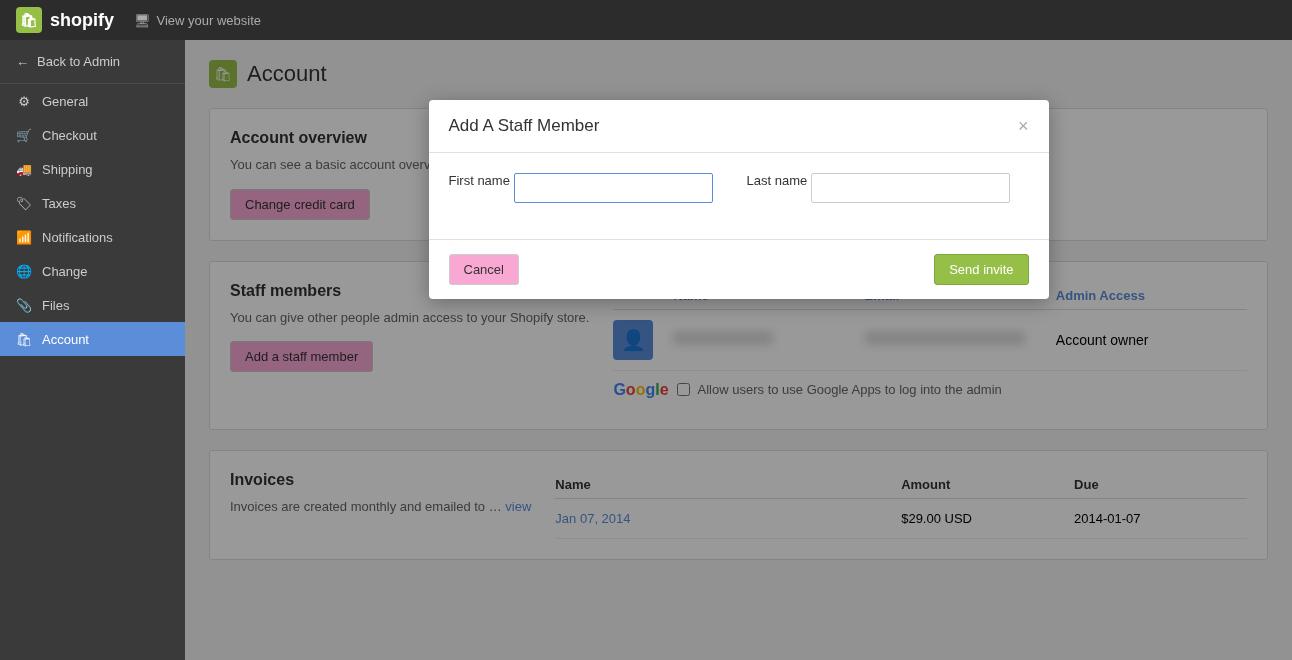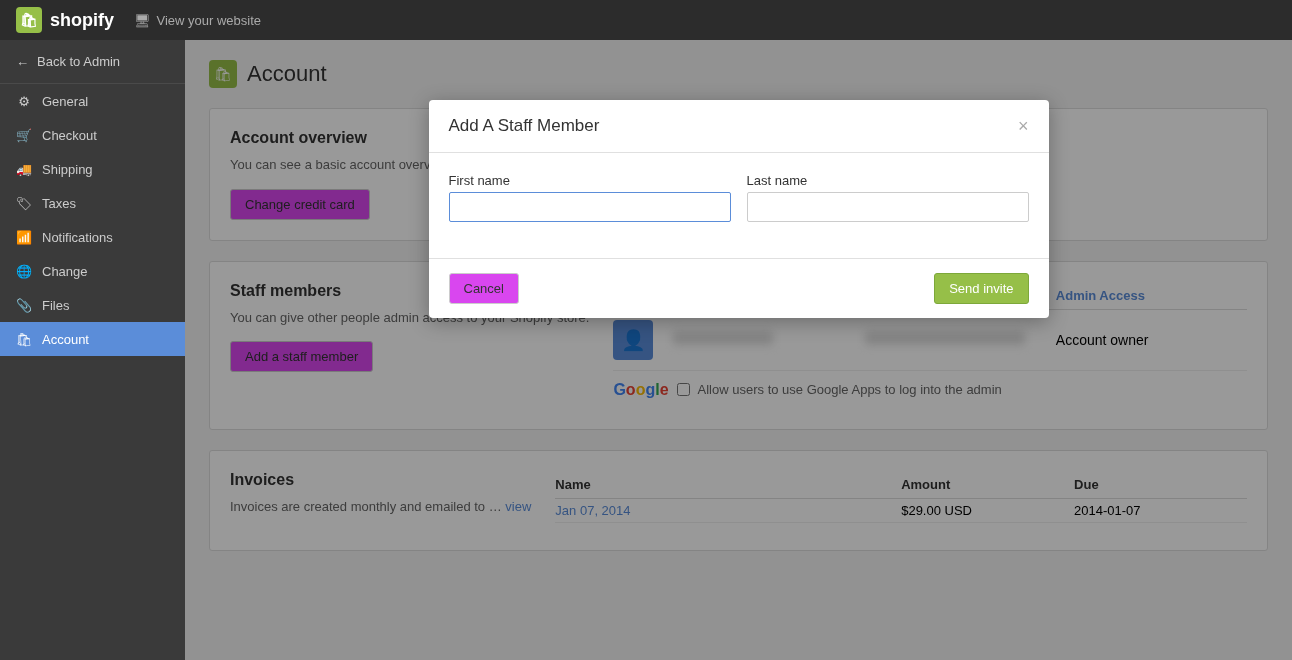--- a/index.html
+++ b/index.html
@@ -144,21 +144,21 @@
       color: #666;
       font-size: 13px;
       margin-bottom: 14px;
       line-height: 1.5;
     }
     .btn {
       display: inline-block;
       padding: 7px 14px;
       border: 1px solid #ccc;
       border-radius: 3px;
-      background: #d946ef;
+      background: #f9a8d4;
       color: #333;
       font-size: 13px;
       cursor: pointer;
     }
     .btn-green {
       background: #96bf48;
       border-color: #7da83a;
       color: #fff;
     }
 
@@ -227,21 +227,21 @@
       grid-template-columns: 2fr 1fr 1fr;
       padding: 6px 0;
       border-bottom: 1px solid #ddd;
       font-weight: bold;
       color: #333;
       font-size: 13px;
     }
     .invoice-row {
       display: grid;
       grid-template-columns: 2fr 1fr 1fr;
-      padding: 4px 0;
+      padding: 12px 0;
       border-bottom: 1px solid #eee;
       font-size: 13px;
     }
     .invoice-link { color: #5b8dd9; cursor: pointer; }
 
     
     .modal-overlay {
       position: absolute;
       top: 0; left: 0; right: 0; bottom: 0;
       background: rgba(0,0,0,0.4);
@@ -281,21 +281,21 @@
       padding: 20px;
     }
     .form-row {
       display: grid;
       grid-template-columns: 1fr 1fr;
       gap: 16px;
       margin-bottom: 16px;
     }
     .form-group {
       display: flex;
-      flex-direction: column;
+      flex-direction: row;
       gap: 4px;
     }
     .form-label {
       font-size: 13px;
       color: #333;
       font-weight: normal;
     }
     .form-input {
       border: 1px solid #ccc;
       border-radius: 2px;

